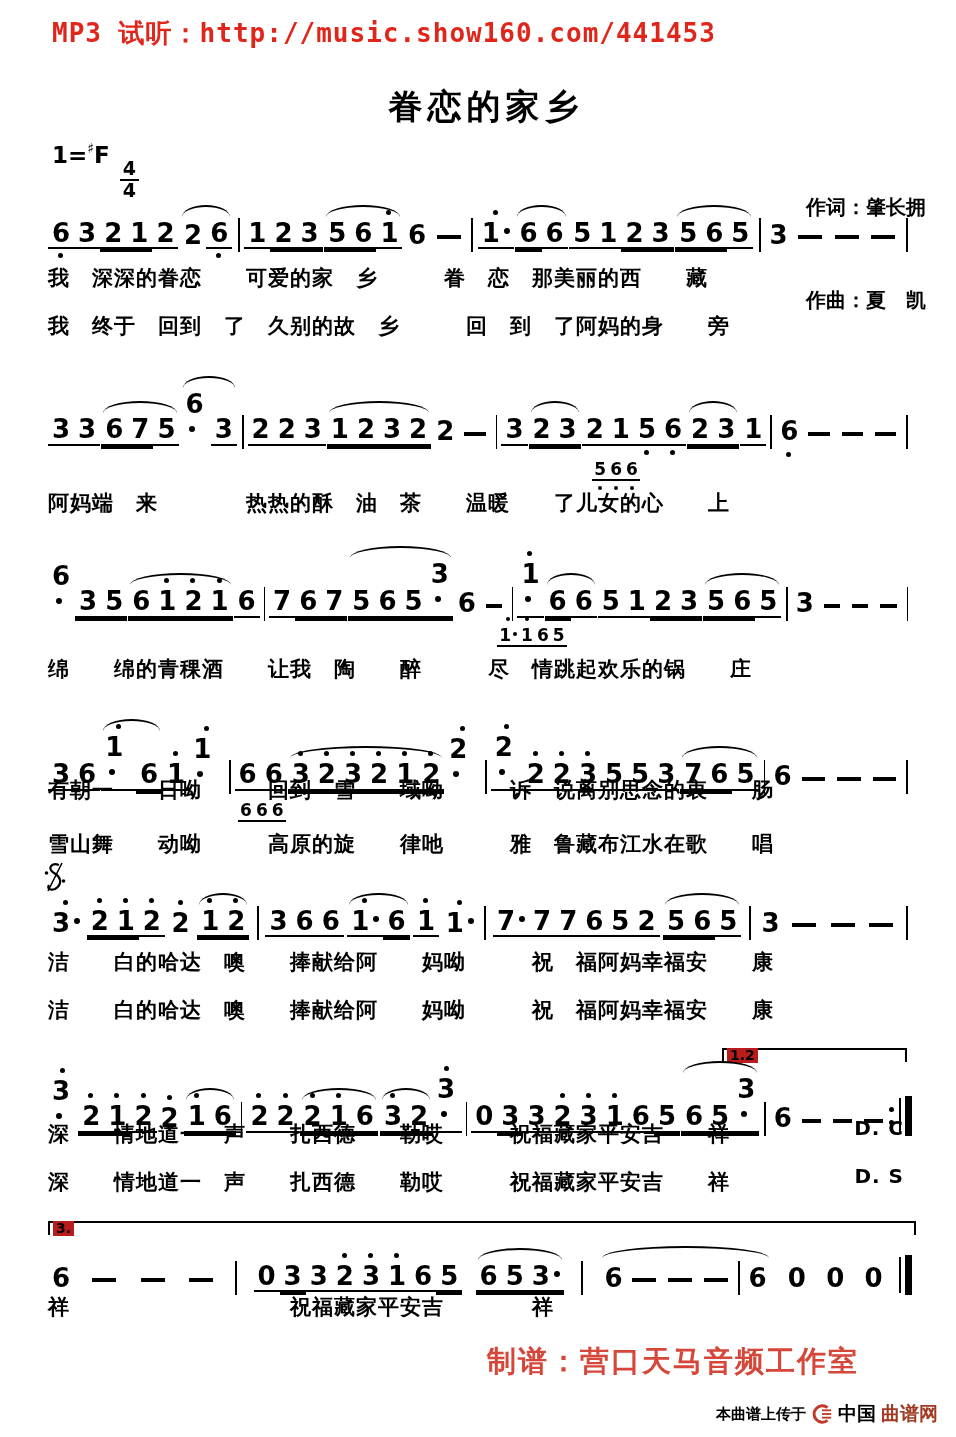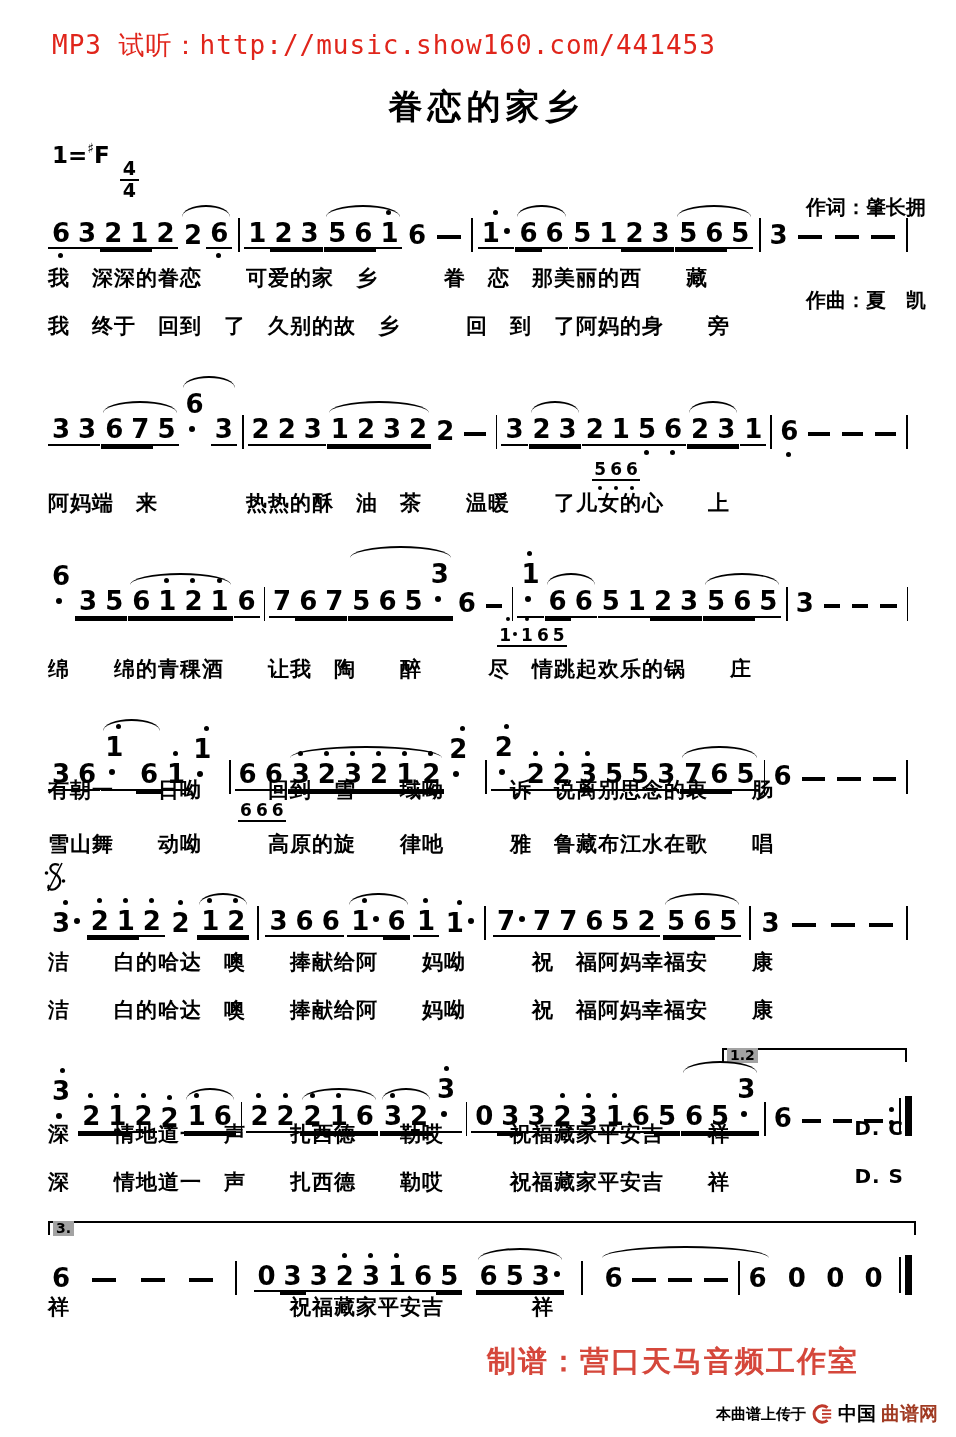--- a/index.html
+++ b/index.html
@@ -4,23 +4,22 @@
 <style>
   html,body{margin:0;padding:0;}
   body{
     width:956px;height:1437px;position:relative;background:#fff;overflow:hidden;
     font-family:"DejaVu Sans","Liberation Sans",sans-serif;color:#000;
   }
   
   .mp3line{
     position:absolute;top:16px;left:52px;
     font-family:"DejaVu Sans Mono","Liberation Mono",monospace;
-    font-size:26px;font-weight:normal;color:var(--accent-red,#e0251b);letter-spacing:1px;
+    font-size:26px;font-weight:bold;color:var(--accent-red,#e0251b);letter-spacing:1px;
     white-space:pre;
-    margin-top:12px;
   }
   .title{
     position:absolute;top:84px;left:0;width:100%;text-align:center;
     font-size:34px;font-weight:bold;letter-spacing:5px;margin-left:8px;
   }
   .keysig{
     position:absolute;top:140px;left:52px;font-size:23px;font-weight:bold;white-space:nowrap;
   }
   .keysig .sharp{font-size:14px;vertical-align:10px;font-weight:bold;}
   .frac{display:inline-flex;flex-direction:column;vertical-align:-12px;margin-left:10px;
@@ -67,21 +66,21 @@
   .bthin{width:2px;height:36px;background:#000;}
   .bthick{width:7px;height:40px;background:#000;margin-left:4px;}
   .lyr{
     position:absolute;left:0;right:0;white-space:pre;
     font-size:21px;font-weight:600;letter-spacing:1px;
   }
   .tail{position:absolute;right:8px;top:-4px;font-size:20px;font-weight:bold;letter-spacing:1px;}
   .volta{position:absolute;height:12px;border-top:2px solid #000;
          border-left:2px solid #000;border-right:2px solid #000;}
   .volta span{position:absolute;left:3px;top:-2px;font-size:14px;font-weight:bold;
-              background:#a3a3a3;padding:0 3px;line-height:1.1;}
+              background:#b91c1c;padding:0 3px;line-height:1.1;}
   .segno{position:absolute;top:860px;left:42px;}
   
   .producer{
     position:absolute;top:1342px;left:487px;
     font-family:"Liberation Serif","DejaVu Serif",serif;
     font-size:29px;font-weight:bold;color:var(--producer-red,#d5473b);letter-spacing:2px;
     white-space:pre;
   }
   .upload{
     position:absolute;top:1401px;right:18px;display:flex;align-items:center;gap:5px;

